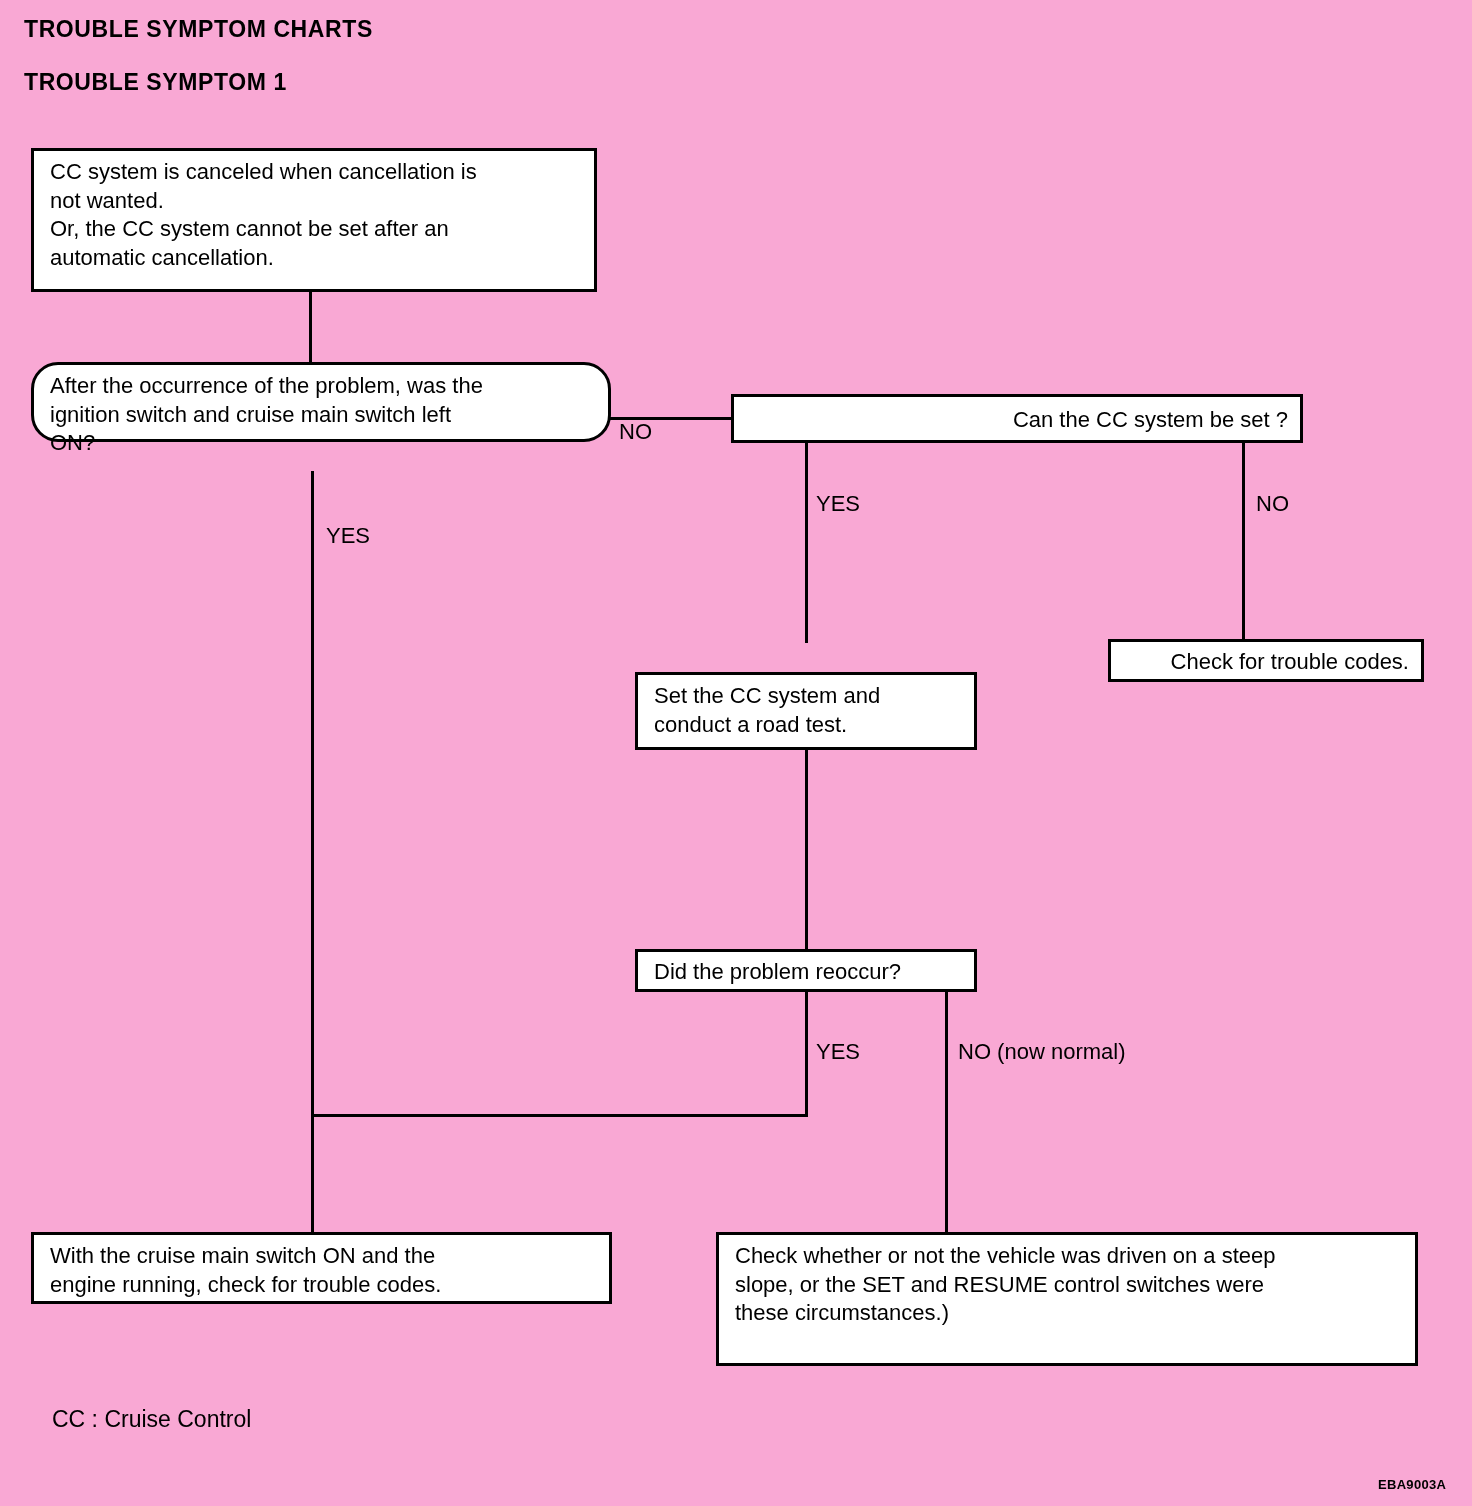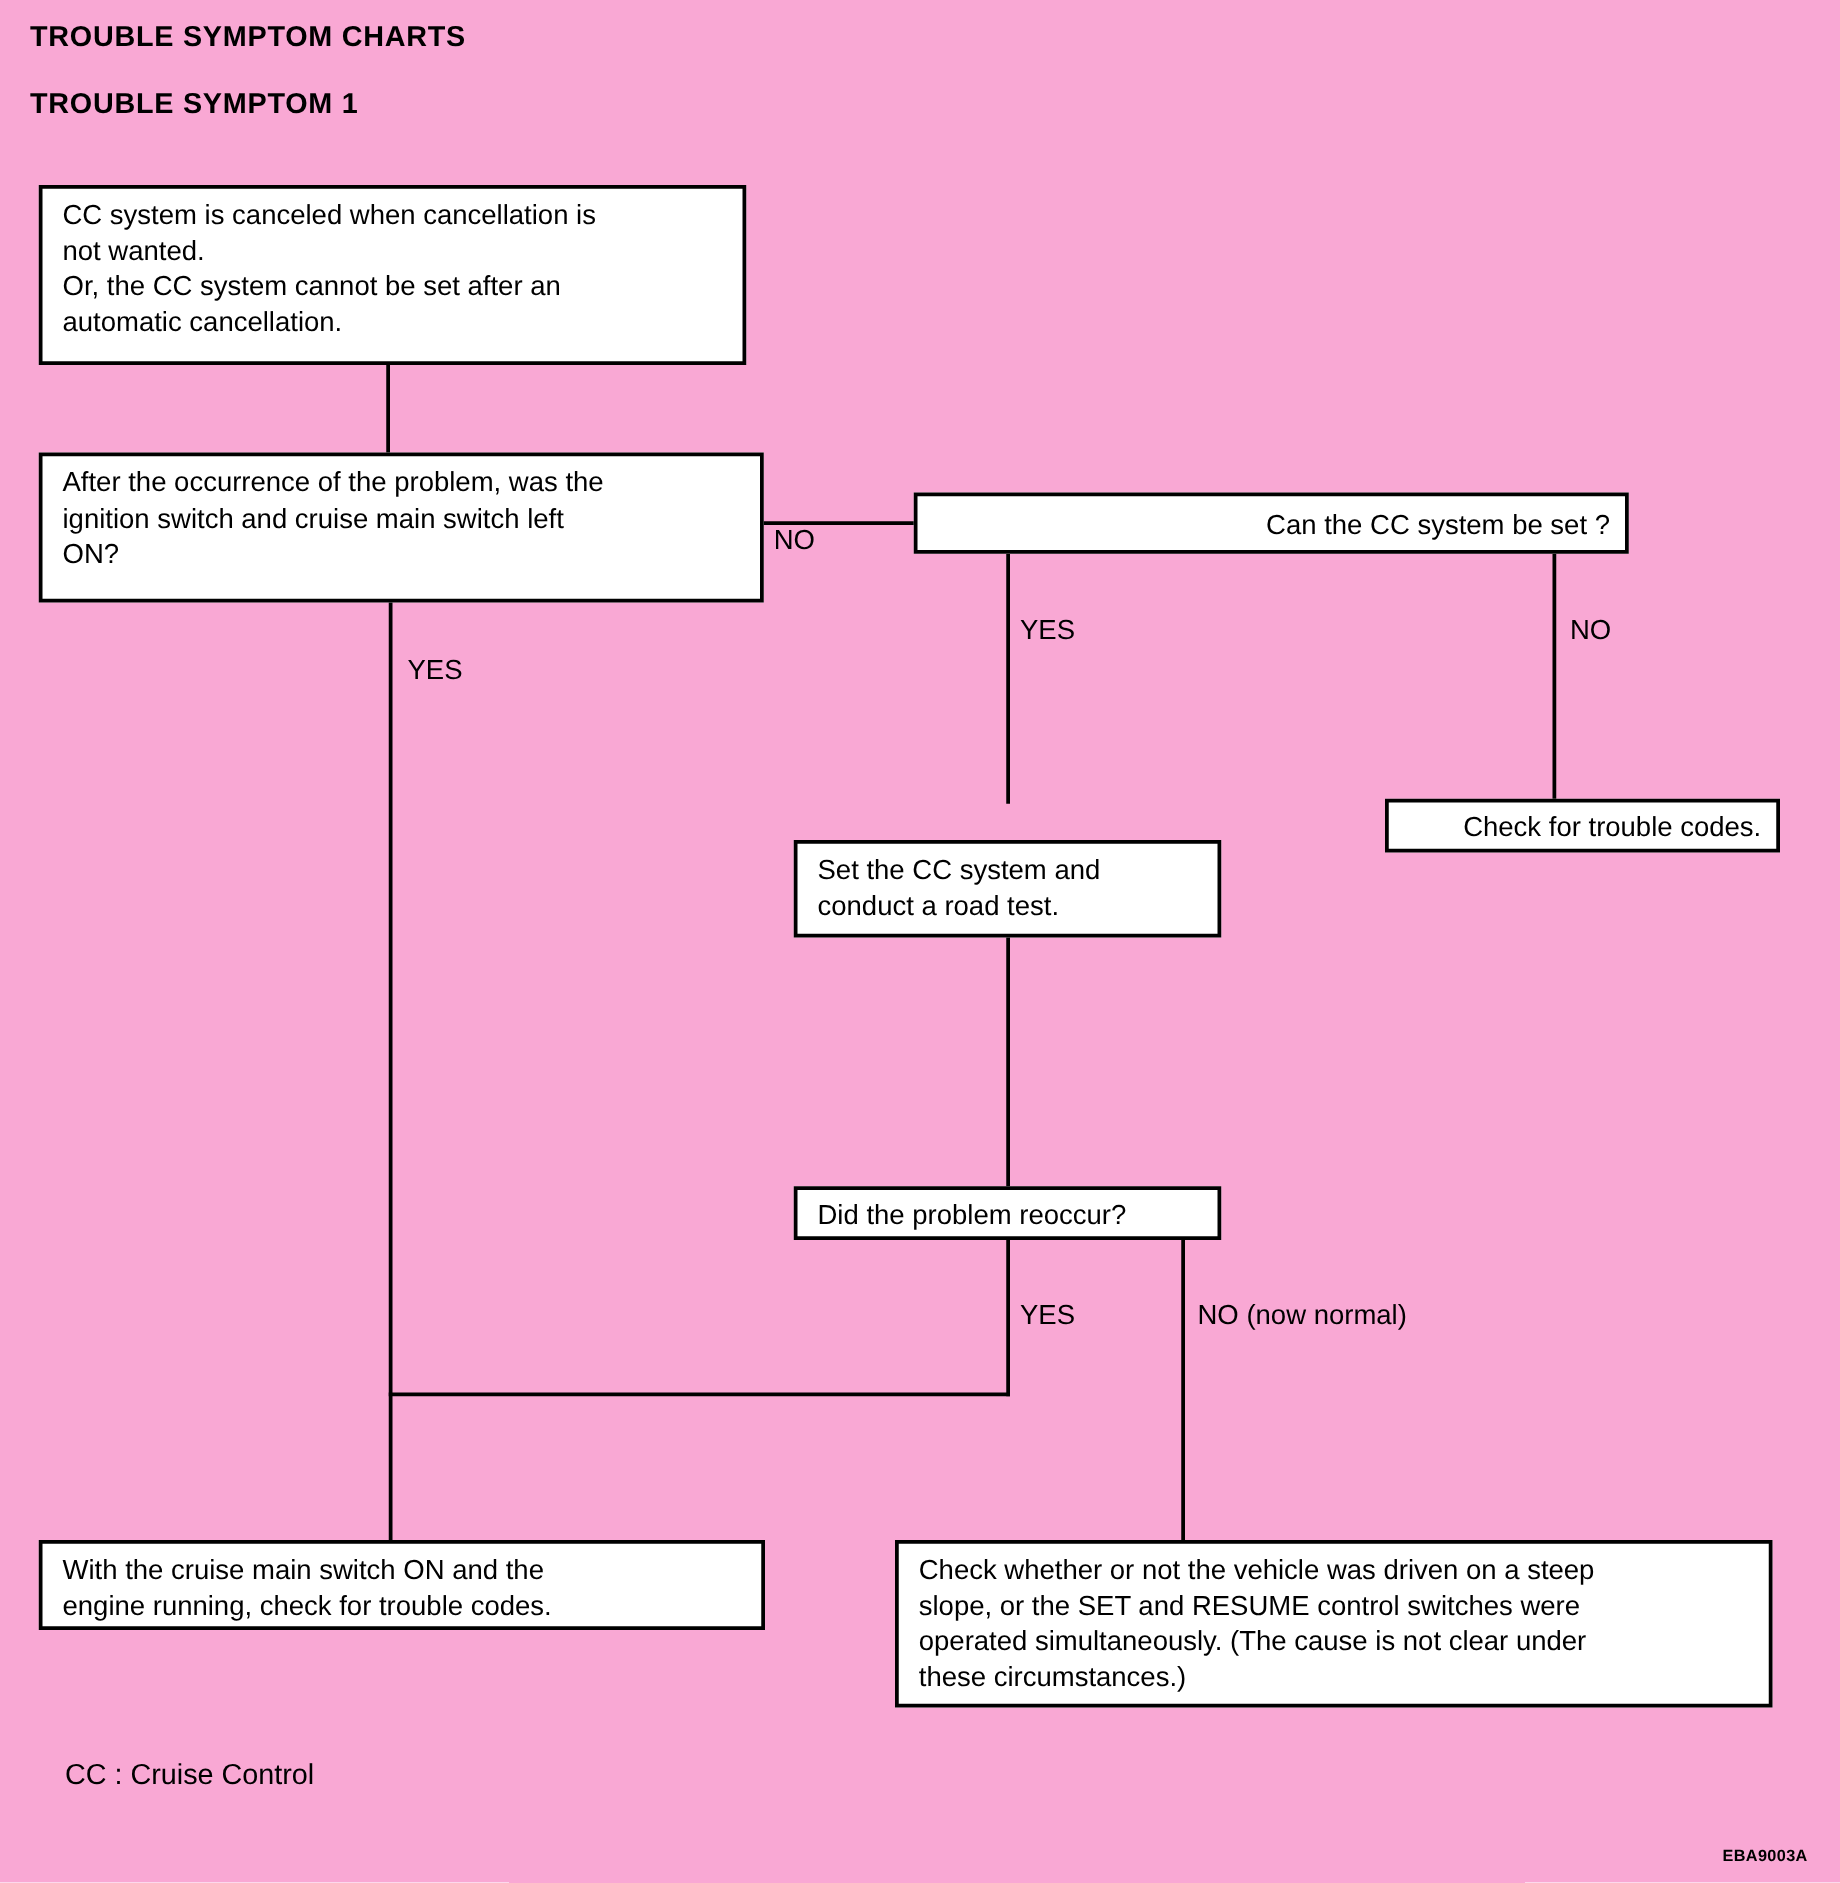--- a/index.html
+++ b/index.html
@@ -115,21 +115,21 @@
   <div class="branch-label" style="left:816px; top:1003px;">YES</div>
   <div class="branch-label" style="left:958px; top:1003px;">NO (now normal)</div>
 
   <div class="node" style="left:31px; top:148px; width:566px; height:144px;">
     <span class="line">CC system is canceled when cancellation is</span>
     <span class="line">not wanted.</span>
     <span class="line">Or, the CC system cannot be set after an</span>
     <span class="line">automatic cancellation.</span>
   </div>
 
-  <div class="node" style="left:31px; top:362px; width:580px; height:120px;">
+  <div class="node" style="left:31px; top:362px; width:580px; height:80px;border-radius:27px;">
     <span class="line">After the occurrence of the problem, was the</span>
     <span class="line">ignition switch and cruise main switch left</span>
     <span class="line">ON?</span>
   </div>
 
   <div class="node center" style="left:731px; top:394px; width:572px; height:49px; padding-top:9px;">
     <span class="line">Can the CC system be set ?</span>
   </div>
 
   <div class="node" style="left:635px; top:672px; width:342px; height:78px;">
@@ -146,20 +146,19 @@
   </div>
 
   <div class="node" style="left:31px; top:1232px; width:581px; height:72px;">
     <span class="line">With the cruise main switch ON and the</span>
     <span class="line">engine running, check for trouble codes.</span>
   </div>
 
   <div class="node" style="left:716px; top:1232px; width:702px; height:134px;">
     <span class="line">Check whether or not the vehicle was driven on a steep</span>
     <span class="line">slope, or the SET and RESUME control switches were</span>
-    <span class="line">operated simultaneously. (The cause is not clear under</span>
     <span class="line">these circumstances.)</span>
   </div>
 
   <div id="legend">CC : Cruise Control</div>
   <div id="figure-code">EBA9003A</div>
 
 </div>
 
 </body></html>

